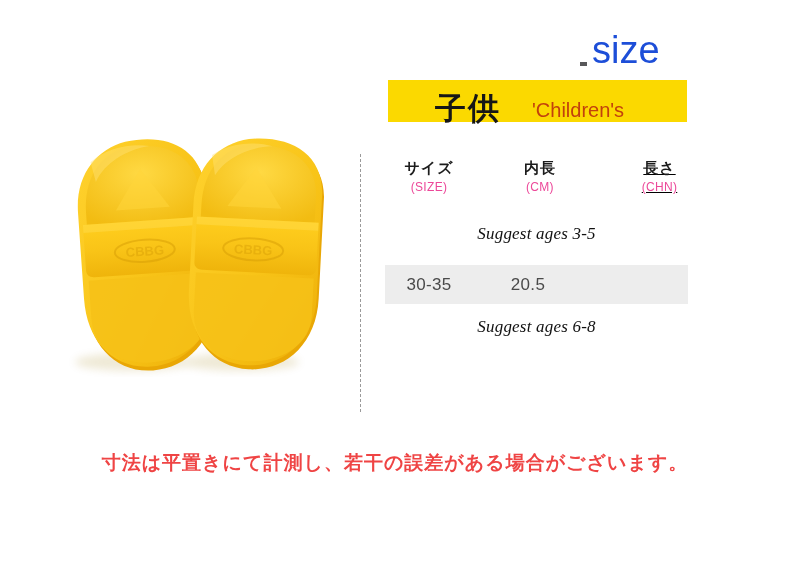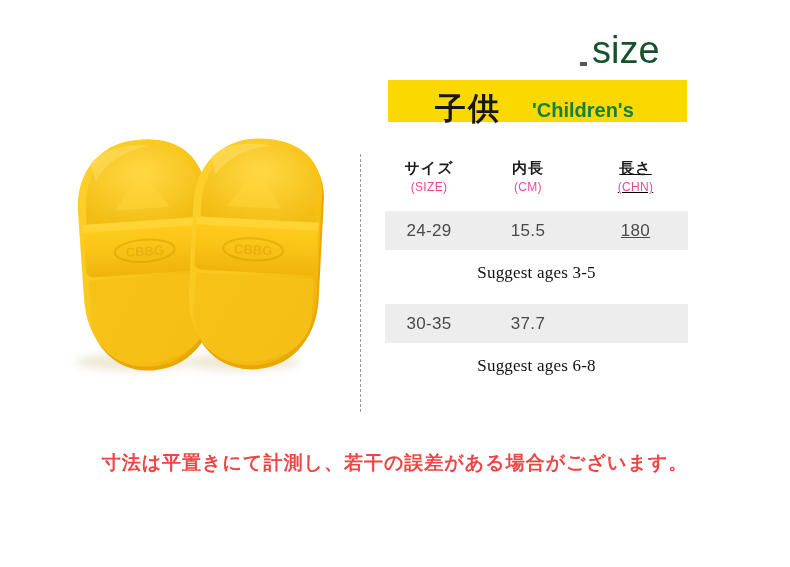--- a/index.html
+++ b/index.html
@@ -26,21 +26,21 @@
   }
   #product-photo svg { display: block; width: 100%; height: 100%; }
 
   
   #size-heading {
     position: absolute;
     left: 592px;
     top: 28px;
     font-size: 38px;
     line-height: 44px;
-    color: #14532d;
+    color: #1d4ed8;
     letter-spacing: 0px;
     font-weight: 400;
   }
   #size-tick {
     position: absolute;
     left: 580px;
     top: 62px;
     width: 7px;
     height: 4px;
     background: #58585a;
@@ -65,22 +65,22 @@
     font-weight: 700;
     color: #161616;
     letter-spacing: 2px;
   }
   #category-en {
     position: absolute;
     left: 144px;
     top: 17px;
     font-size: 20px;
     line-height: 26px;
-    color: #15803d;
-    font-weight: 700;
+    color: #c2410c;
+    font-weight: 400;
   }
 
   
   #dashed-divider {
     position: absolute;
     left: 360px;
     top: 154px;
     width: 0px;
     height: 258px;
     border-left: 1px dashed #9a9a9a;
@@ -98,21 +98,21 @@
     width: 100%;
   }
   .size-cell {
     flex: 0 0 auto;
     text-align: center;
   }
   .col-1 { width: 88px; }
   .col-2 { width: 110px; }
   .col-3 { width: 105px; text-decoration: underline; }
 
-  .head-row { height: 56px; padding-top: 3px; box-sizing: border-box; }
+  .head-row { height: 56px; padding-top: 3px; box-sizing: border-box; gap: 12px; }
   .head-ja {
     font-family: "DejaVu Sans", "Liberation Sans", sans-serif;
     font-size: 15px;
     line-height: 21px;
     font-weight: 700;
     color: #1c1c1c;
     letter-spacing: 1px;
   }
   .head-en {
     font-size: 12px;
@@ -137,20 +137,21 @@
     margin-top: 10px;
     margin-bottom: 9px;
     text-align: center;
   }
   .note-text {
     font-family: "Liberation Serif", "DejaVu Serif", serif;
     font-size: 17px;
     line-height: 25px;
     color: #111111;
     letter-spacing: .2px;
+    font-style: italic;
   }
   .spacer-row { height: 10px; }
 
   
   #footer-note {
     position: absolute;
     left: 0;
     top: 448px;
     width: 790px;
     text-align: center;
@@ -260,35 +261,30 @@
     <div class="size-cell col-2">
       <div class="head-ja">内長</div>
       <div class="head-en">(CM)</div>
     </div>
     <div class="size-cell col-3">
       <div class="head-ja">長さ</div>
       <div class="head-en">(CHN)</div>
     </div>
   </div>
 
-  <div class="size-row data-row">
-    <div class="size-cell col-1 data-cell">24-29</div>
-    <div class="size-cell col-2 data-cell">15.5</div>
-    <div class="size-cell col-3 data-cell">180</div>
-  </div>
 
   <div class="note-row">
     <span class="note-text">Suggest ages 3-5</span>
   </div>
 
   <div class="spacer-row"></div>
 
   <div class="size-row data-row">
     <div class="size-cell col-1 data-cell">30-35</div>
-    <div class="size-cell col-2 data-cell">37.7</div>
+    <div class="size-cell col-2 data-cell">20.5</div>
   </div>
 
   <div class="note-row">
     <span class="note-text">Suggest ages 6-8</span>
   </div>
 </div>
 
 <div id="footer-note">寸法は平置きにて計測し、若干の誤差がある場合がございます。</div>
 
 </body></html>

